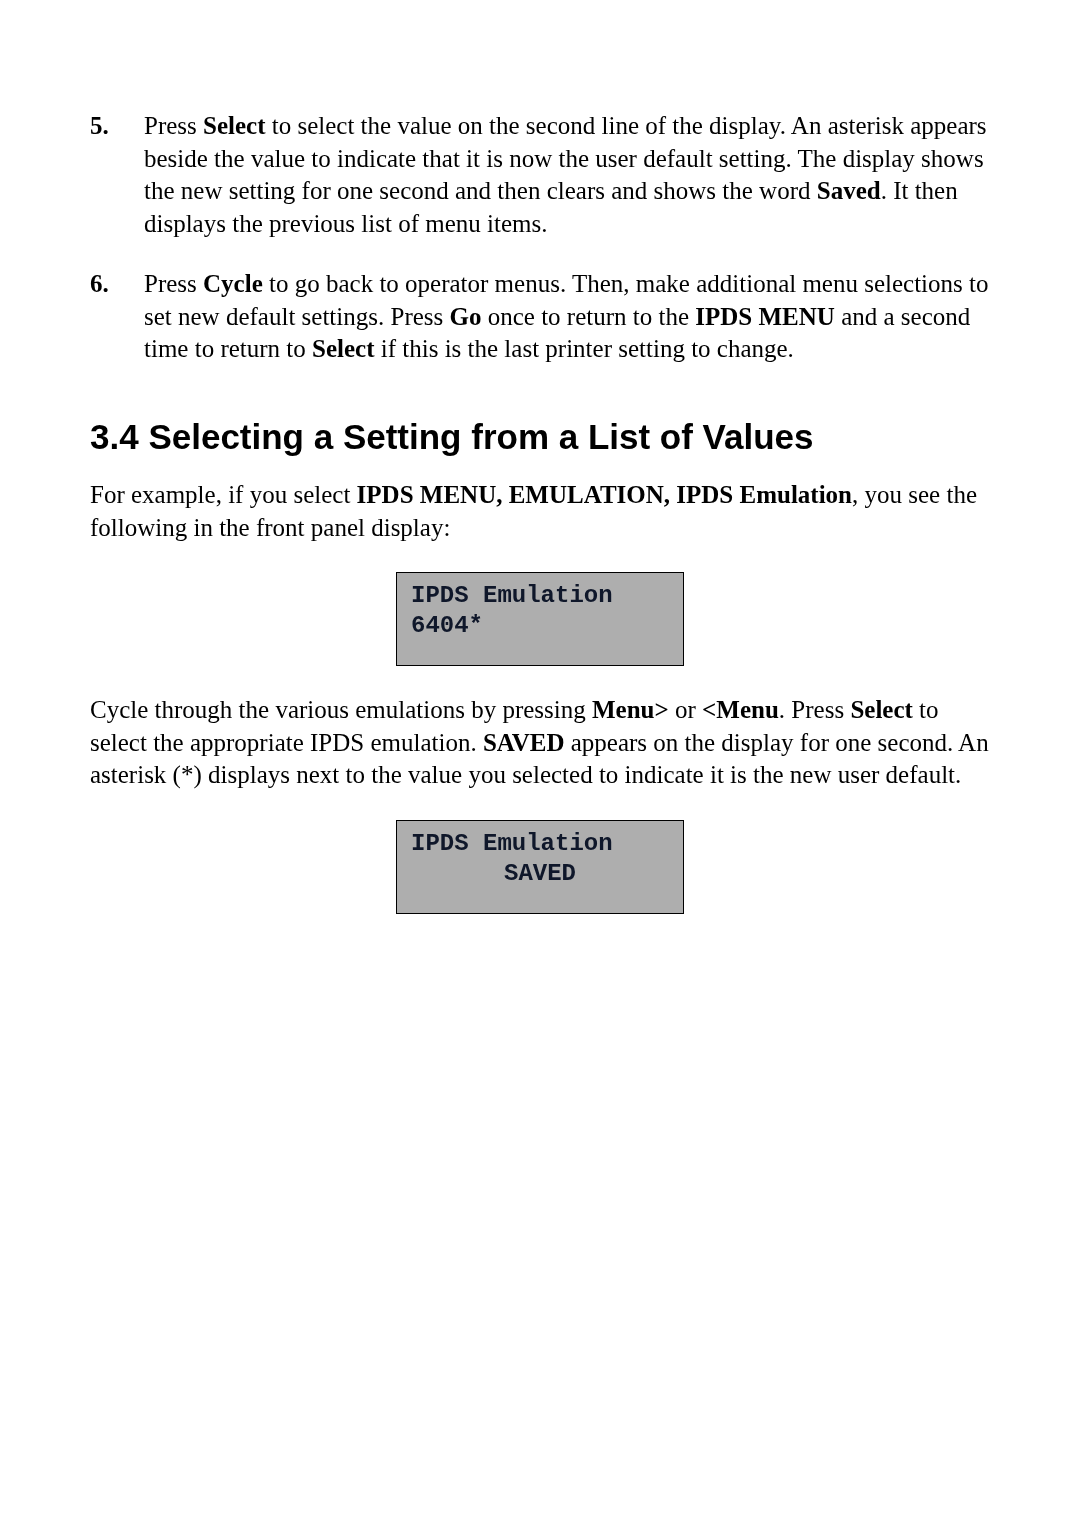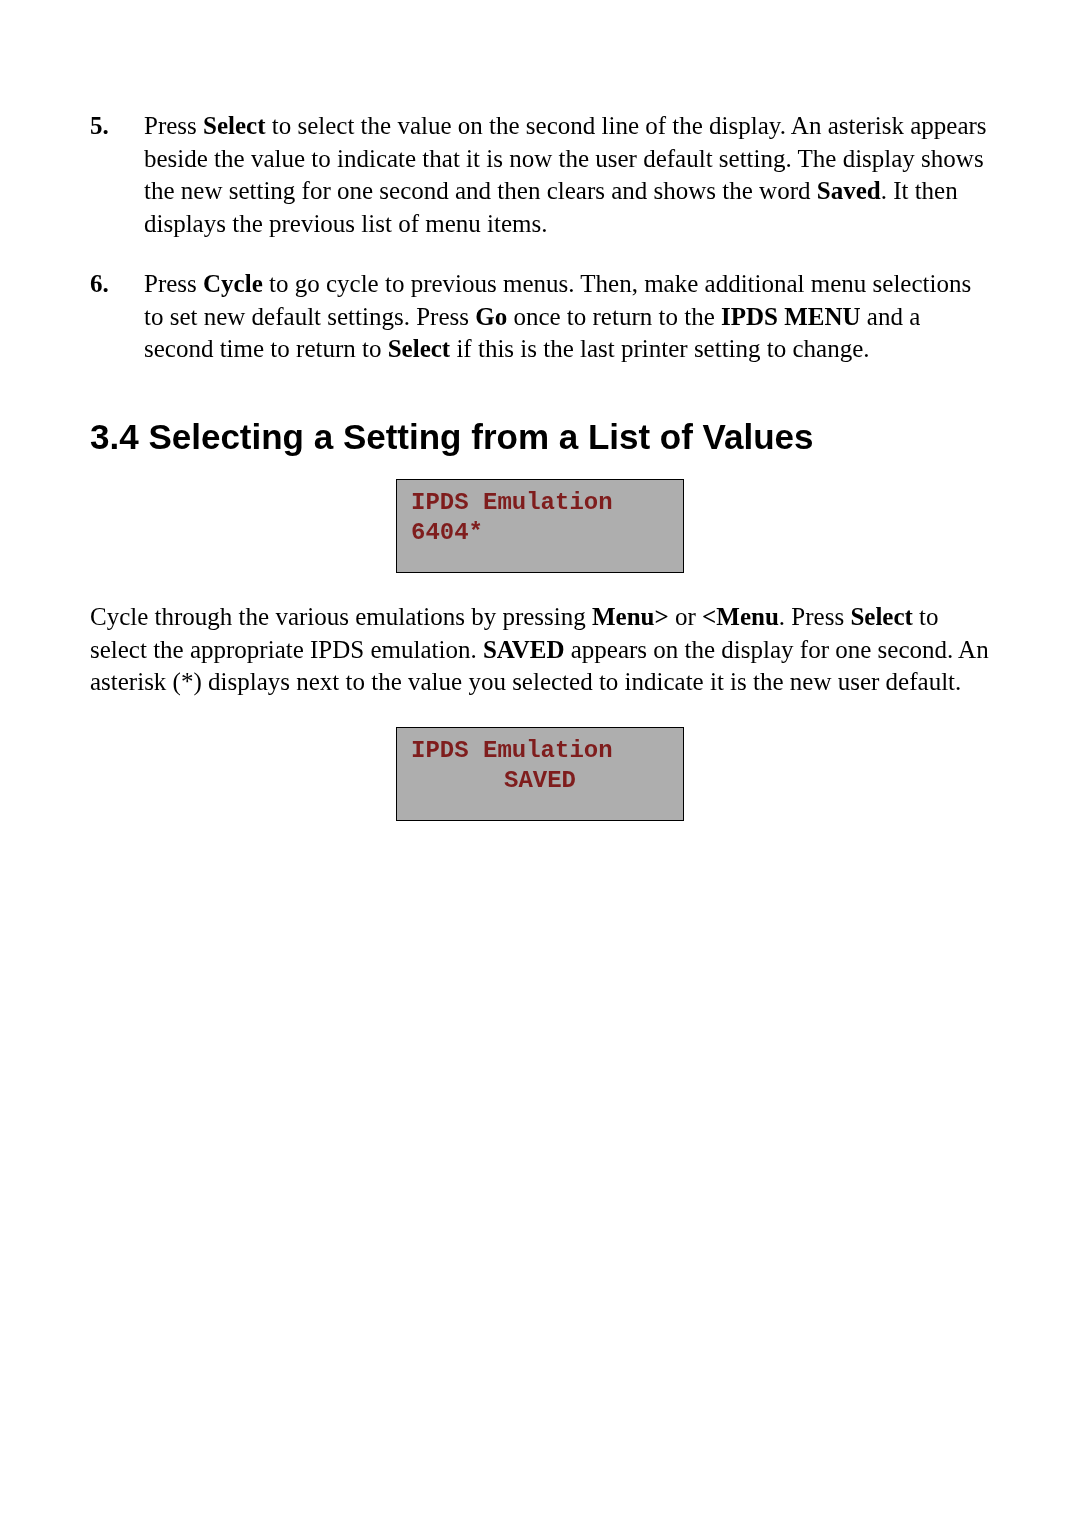--- a/index.html
+++ b/index.html
@@ -40,50 +40,53 @@
     width: 288px;
     height: 94px;
     background: #aeaeae;
     border: 1px solid #000;
     margin: 14px auto 28px auto;
     padding: 8px 14px;
     box-sizing: border-box;
     font-family: "Courier New", monospace;
     font-size: 24px;
     font-weight: bold;
-    color: #7f1d1d;
+    color: #0f172a;
     line-height: 1.25;
   }
   .lcd .l2 { display:block; }
   .lcd.center2 .l2 { text-align: center; }
   .page-wrap { position: relative; min-height: 1526px; }
 </style>
 </head>
 <body>
 <div class="page-wrap">
 
 <div class="list-item">
   <div class="list-num">5.</div>
   <div class="list-text">
     <span>Press </span><b>Select</b><span> to select the value on the second line of the display. An asterisk appears beside the value to indicate that it is now the user default setting. The display shows the new setting for one second and then clears and shows the word </span><b>Saved</b><span>. It then displays the previous list of menu items.</span>
   </div>
 </div>
 
 <div class="list-item">
   <div class="list-num">6.</div>
   <div class="list-text">
-    <span>Press </span><b>Cycle</b><span> to go cycle to previous menus. Then, make additional menu selections to set new default settings. Press </span><b>Go</b><span> once to return to the </span><b>IPDS MENU</b><span> and a second time to return to </span><b>Select</b><span> if this is the last printer setting to change.</span>
+    <span>Press </span><b>Cycle</b><span> to go back to operator menus. Then, make additional menu selections to set new default settings. Press </span><b>Go</b><span> once to return to the </span><b>IPDS MENU</b><span> and a second time to return to </span><b>Select</b><span> if this is the last printer setting to change.</span>
   </div>
 </div>
 
 
 
 <h2 class="section-heading">3.4 Selecting a Setting from a List of Values</h2>
 
 
+<div class="para">
+  <span>For example, if you select </span><b>IPDS MENU, EMULATION, IPDS Emulation</b><span>, you see the following in the front panel display:</span>
+</div>
 
 <div class="lcd">
   <span class="l1">IPDS Emulation</span>
   <span class="l2">6404*</span>
 </div>
 
 <div class="para">
   <span>Cycle through the various emulations by pressing </span><b>Menu&gt;</b><span> or </span><b>&lt;Menu</b><span>. Press </span><b>Select</b><span> to select the appropriate IPDS emulation. </span><b>SAVED</b><span> appears on the display for one second. An asterisk (*) displays next to the value you selected to indicate it is the new user default.</span>
 </div>
 

